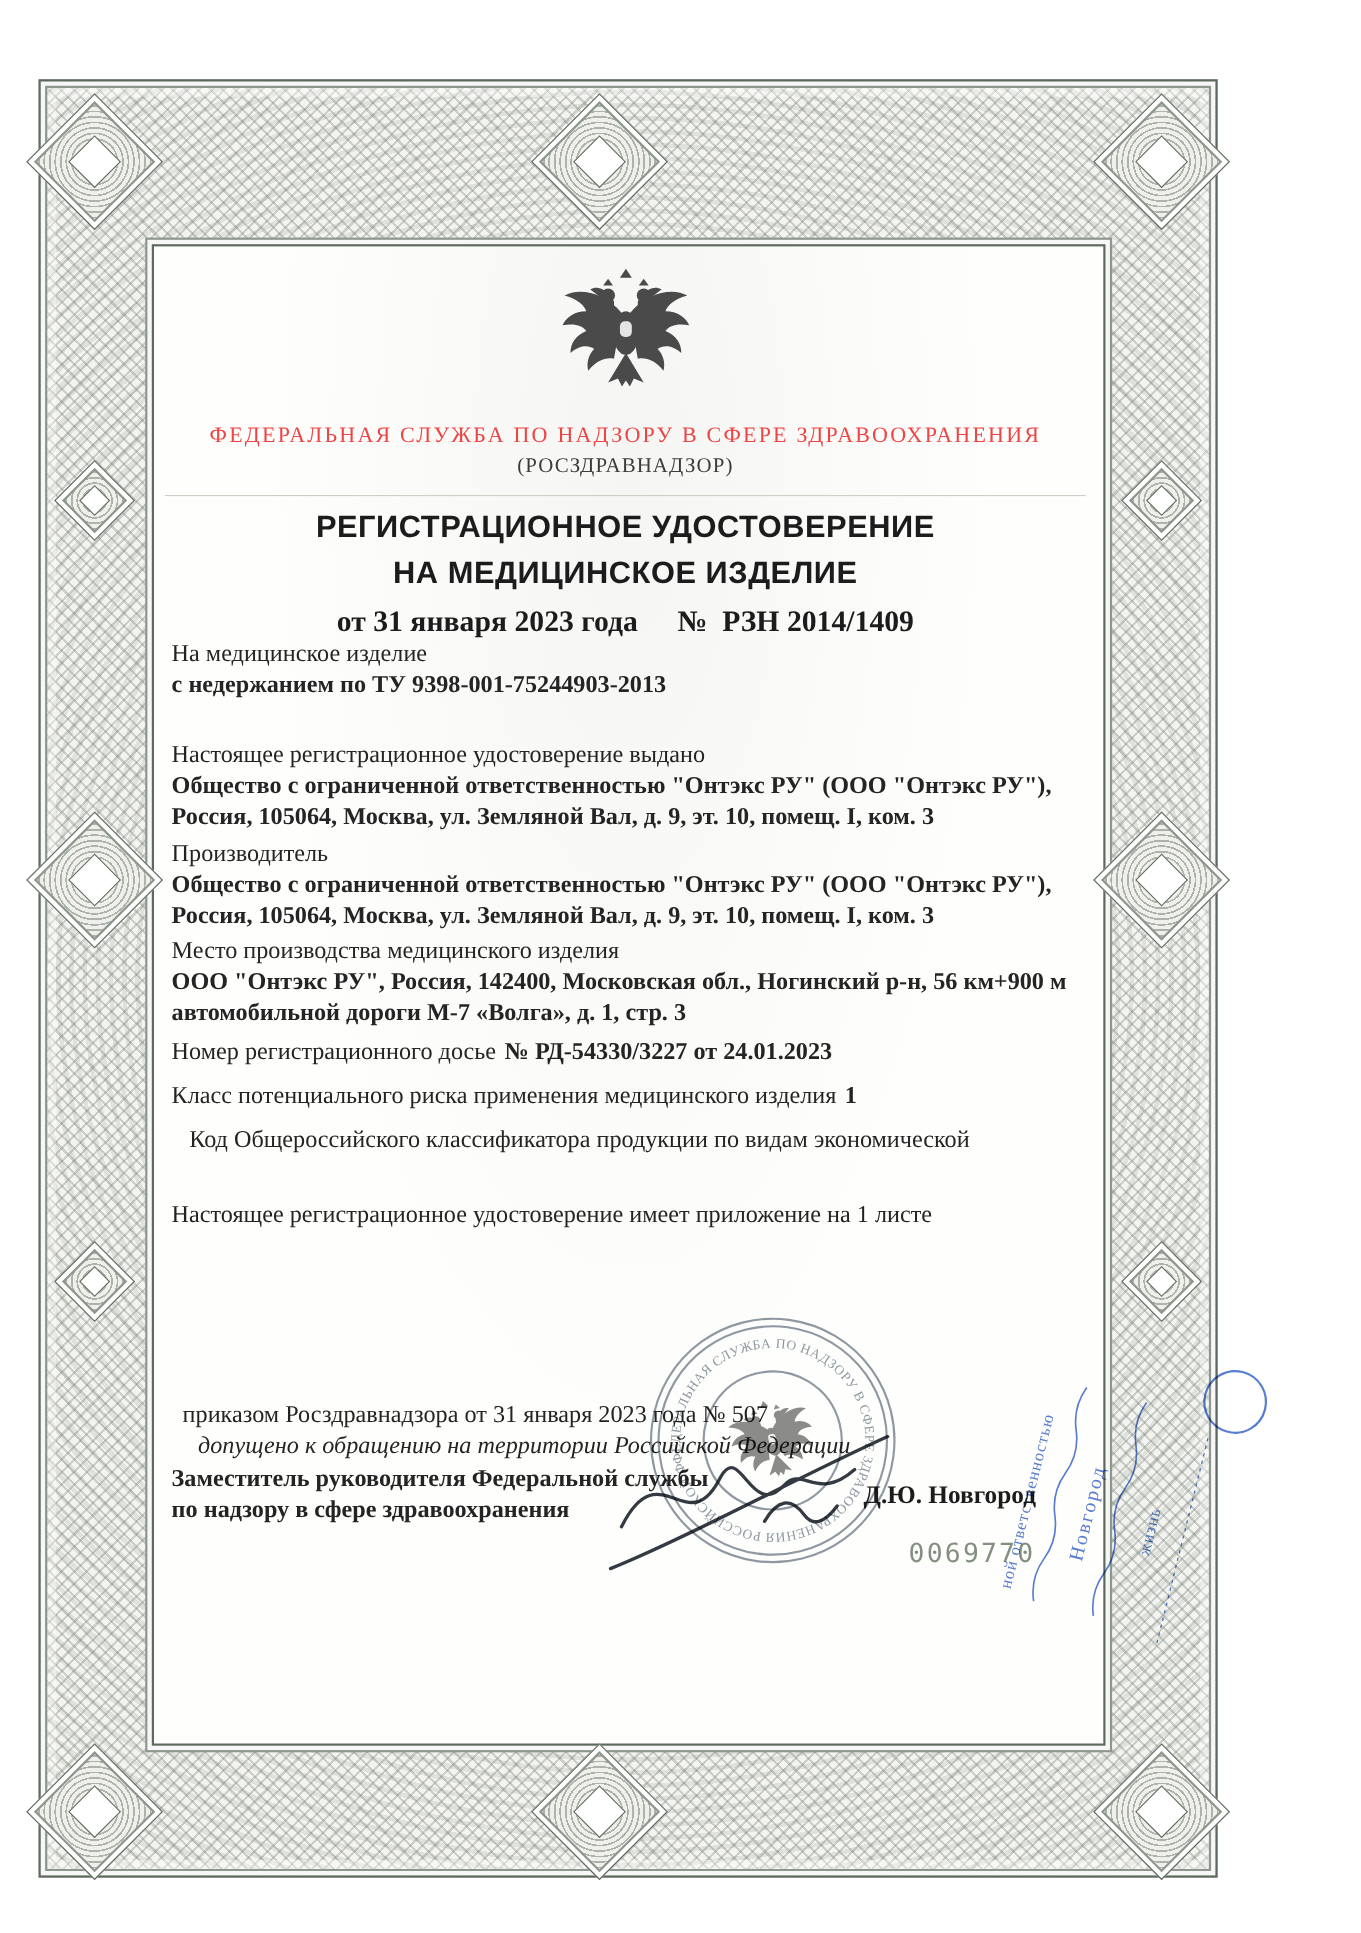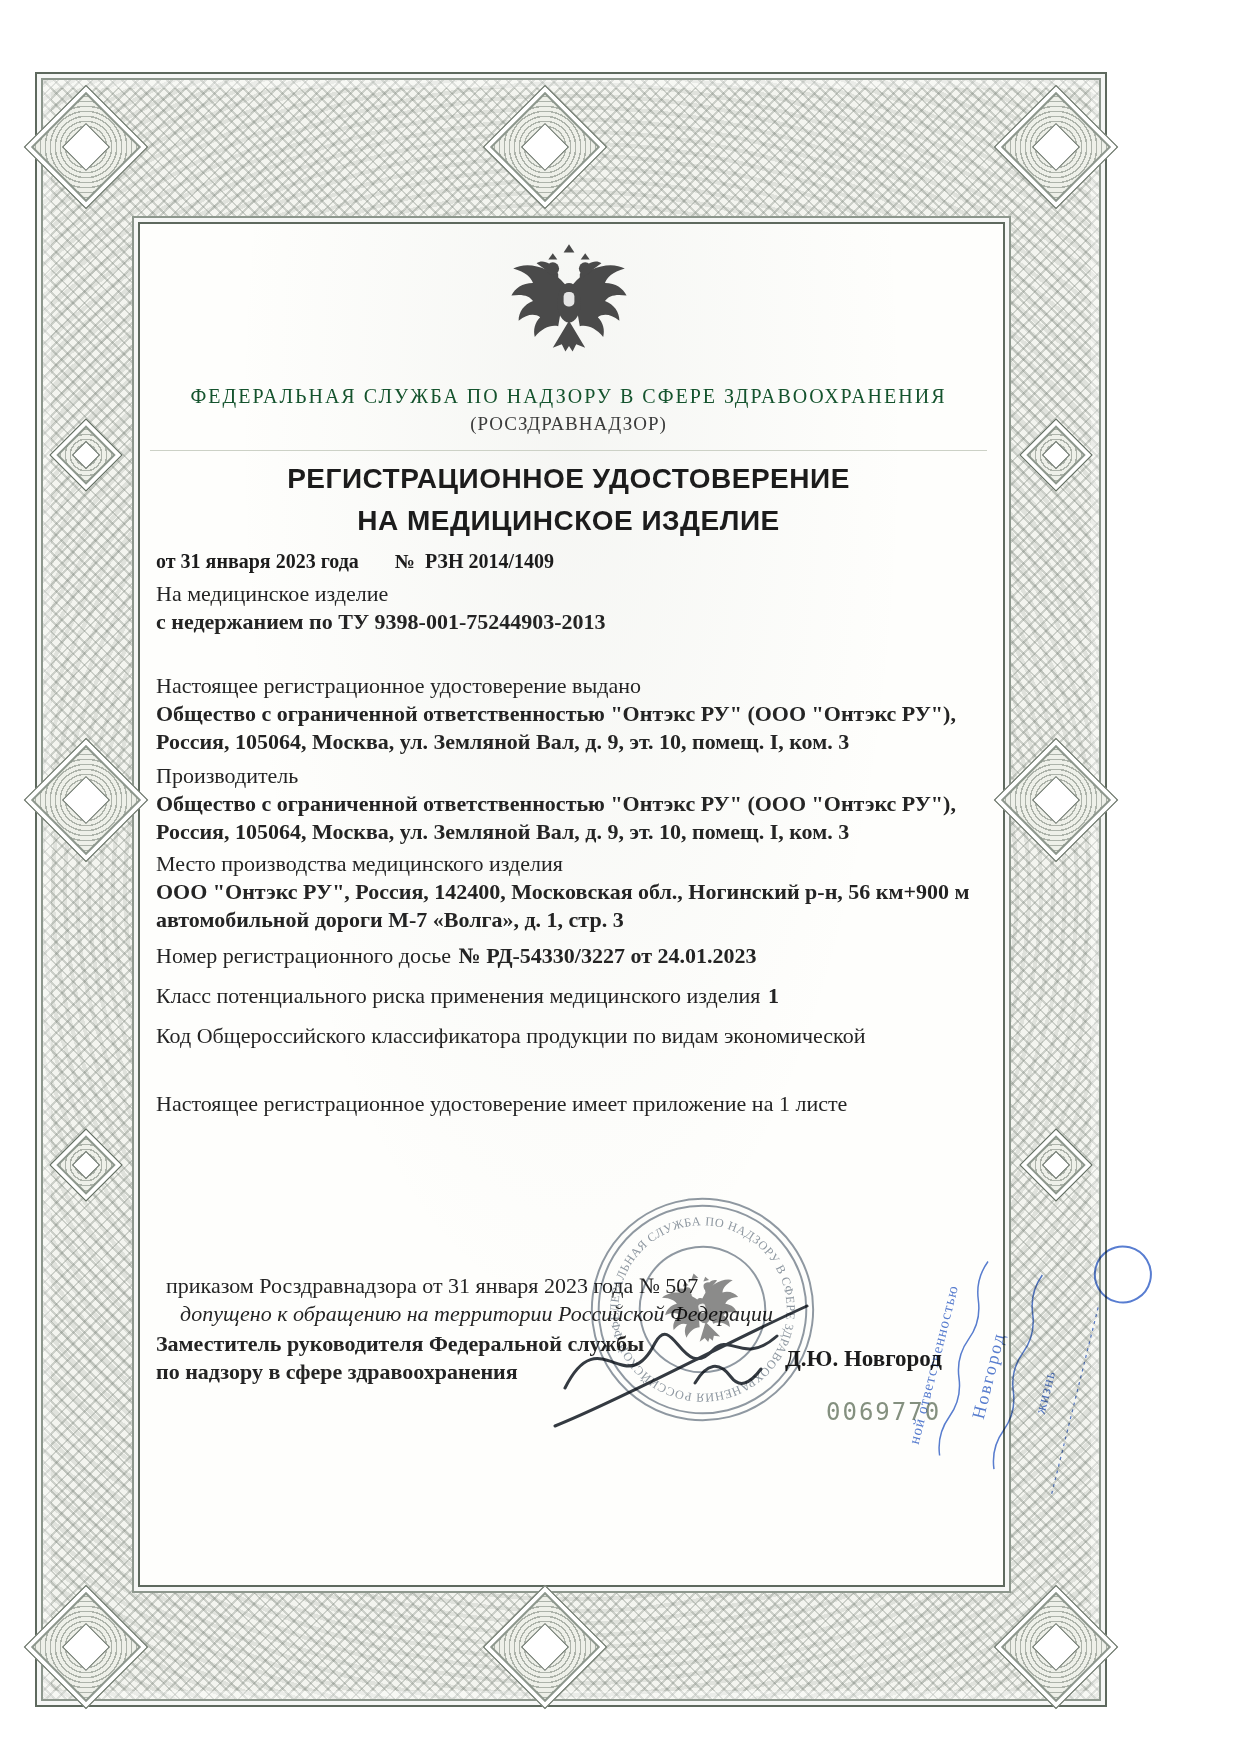--- a/index.html
+++ b/index.html
@@ -40,31 +40,31 @@
   }
   .med::after { content:""; position:absolute; inset:30%; background:#fff; border:1.5px solid #5e695e; }
   .med.big   { width:88px; height:88px; }
   .med.small { width:52px; height:52px; }
 
   
   .content { position:absolute; left:138px; top:222px; right:232px; bottom:170px; }
   .t { position:absolute; left:18px; right:24px; }
   .center { text-align:center; }
 
-  .agency  { font-size:20px; letter-spacing:2px; color:#14532d; }
+  .agency  { font-size:20px; letter-spacing:2px; color:#ef4444; }
   .agency2 { font-size:19px; letter-spacing:1px; color:#3c3c3c; }
   .rule { position:absolute; left:12px; right:18px; border-top:1px solid #ccd1c6; }
 
   .title {
     font-family:"Liberation Sans", sans-serif;
     font-weight:700; font-size:28px; letter-spacing:.5px; color:#1c1c1c;
   }
   .dateline {
-    display:flex; gap:36px;
-    font-weight:700; font-size:20px; color:#1c1c1c;
+    display:flex; justify-content:center; gap:36px;
+    font-weight:700; font-size:27px; color:#1c1c1c;
   }
   .dateline .num { white-space:pre; }
 
   .sec div { line-height:28px; }
   .body-label { font-size:22px; }
   .body-bold  { font-size:22px; font-weight:700; }
   .bline { font-size:22px; line-height:28px; }
   .bline b { margin-left:.35em; }
 
   .footer-reg  { font-size:22px; line-height:28px; }
@@ -168,21 +168,21 @@
     </div>
 
     <p class="t bline" style="top:720px;">
       <span>Номер регистрационного досье</span><b>№ РД-54330/3227 от 24.01.2023</b>
     </p>
 
     <p class="t bline" style="top:760px;">
       <span>Класс потенциального риска применения медицинского изделия</span><b>1</b>
     </p>
 
-    <p class="t bline" style="top:800px;">Код Общероссийского классификатора продукции по видам экономической</p>
+    <p class="t bline" style="top:800px;margin-left:16px;">Код Общероссийского классификатора продукции по видам экономической</p>
 
     <p class="t bline" style="top:868px;">Настоящее регистрационное удостоверение имеет приложение на 1 листе</p>
 
     <p class="t footer-reg" style="top:1050px; left:28px;">приказом Росздравнадзора от 31 января 2023 года № 507</p>
     <p class="t footer-reg" style="top:1078px; left:42px;font-style:italic;">допущено к обращению на территории Российской Федерации</p>
     <p class="t footer-bold" style="top:1108px;">Заместитель руководителя Федеральной службы</p>
     <p class="t footer-bold" style="top:1136px;">по надзору в сфере здравоохранения</p>
 
     <div class="signer">Д.Ю. Новгород</div>
     <div class="serial">0069770</div>

